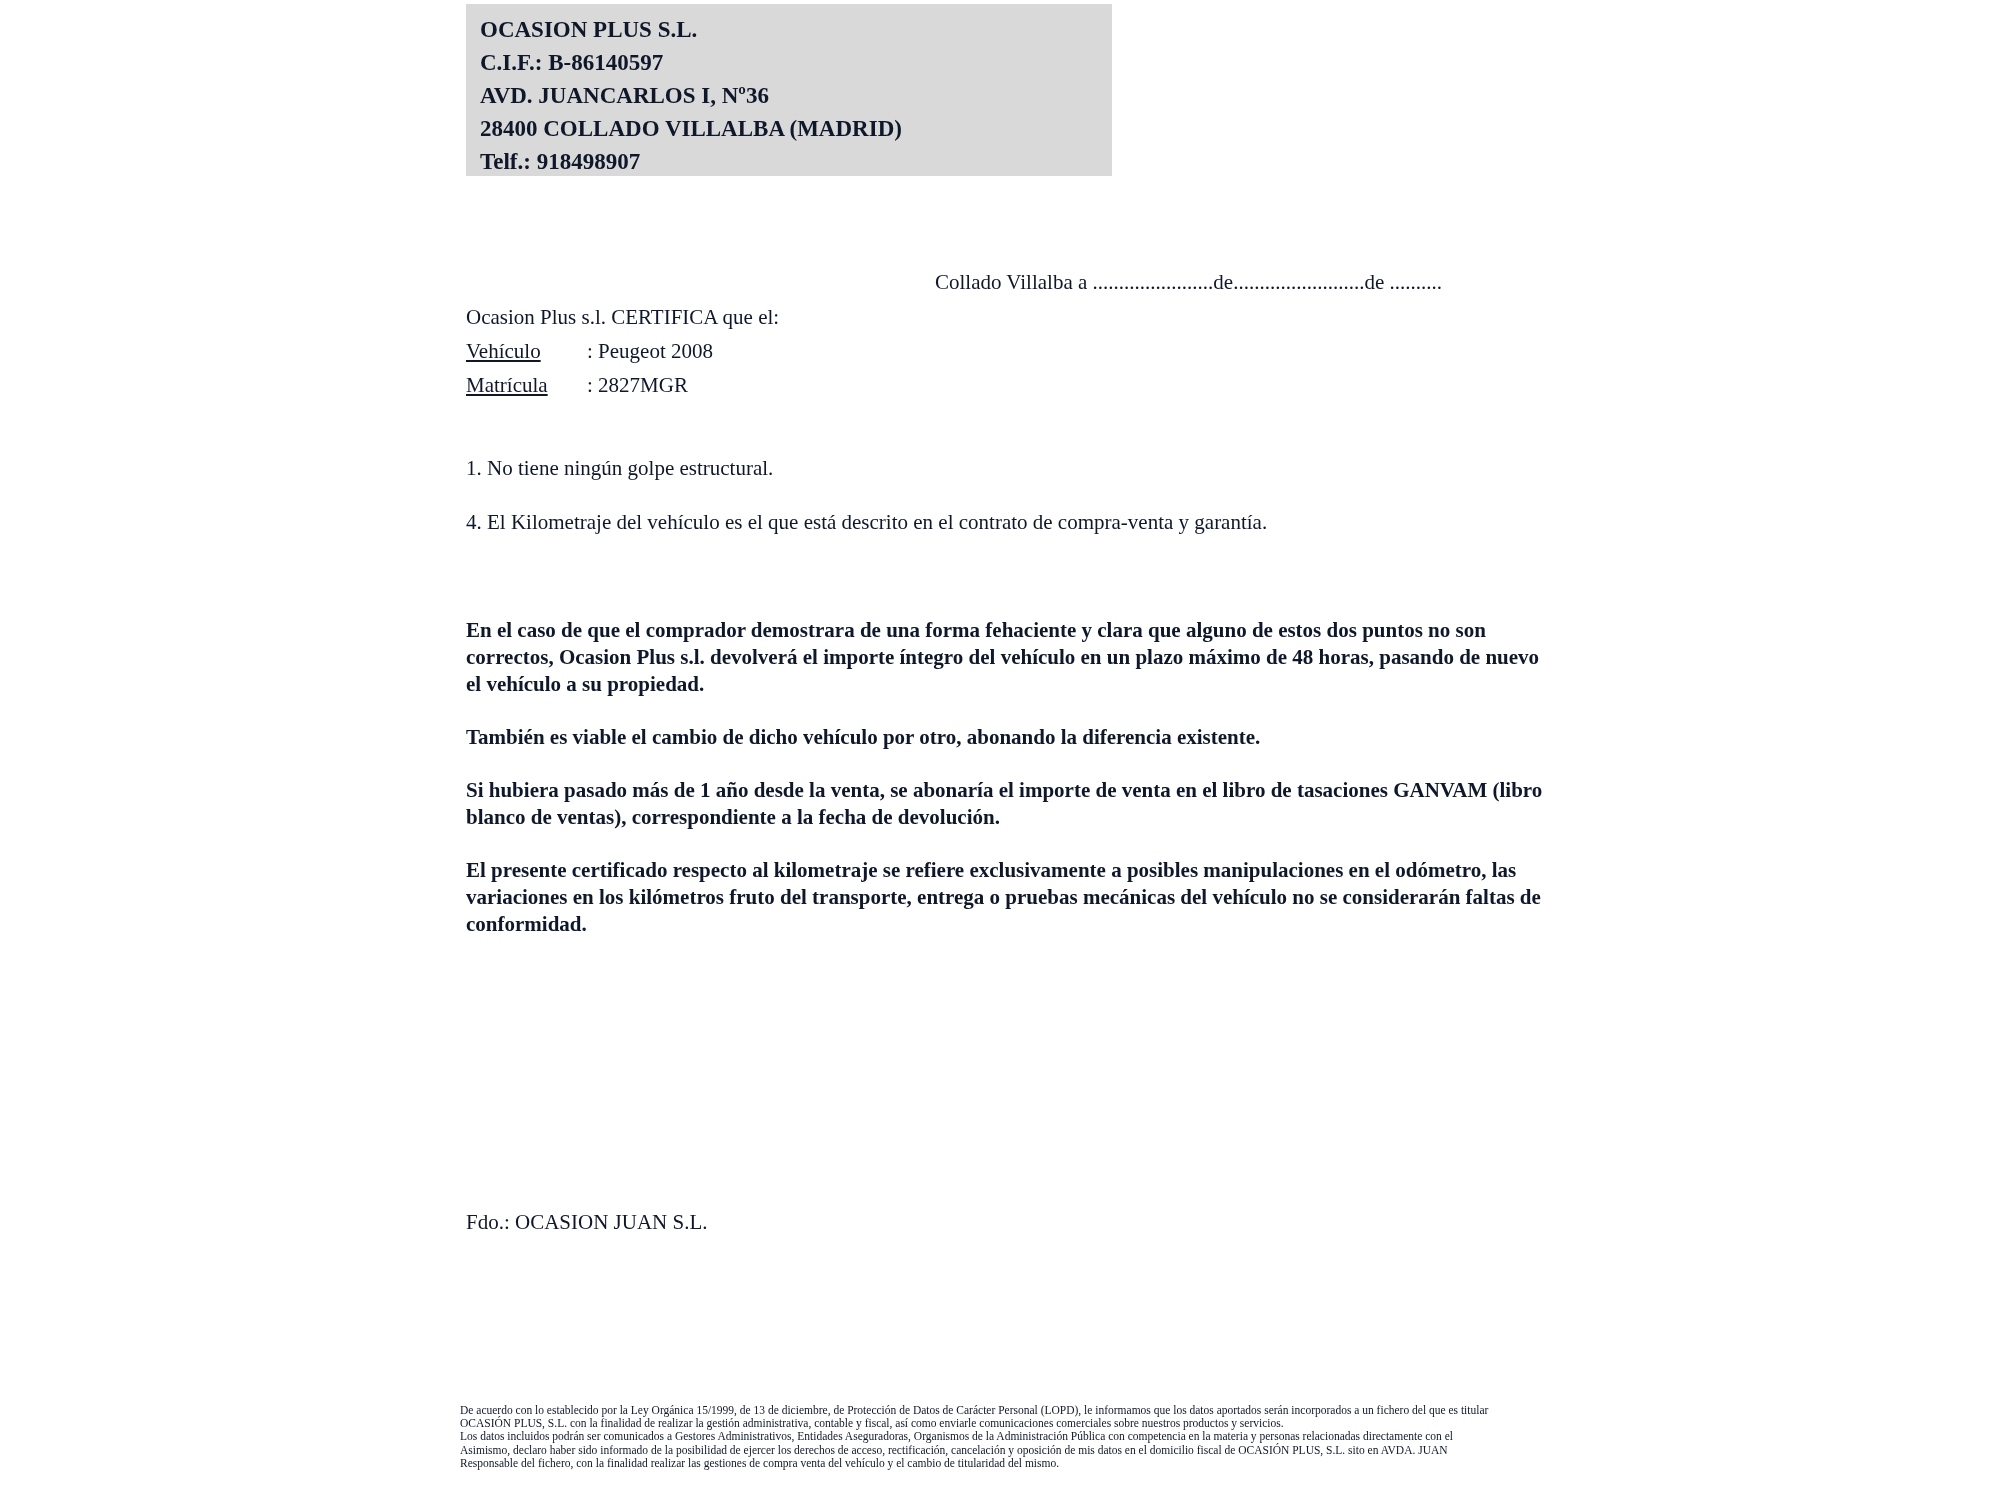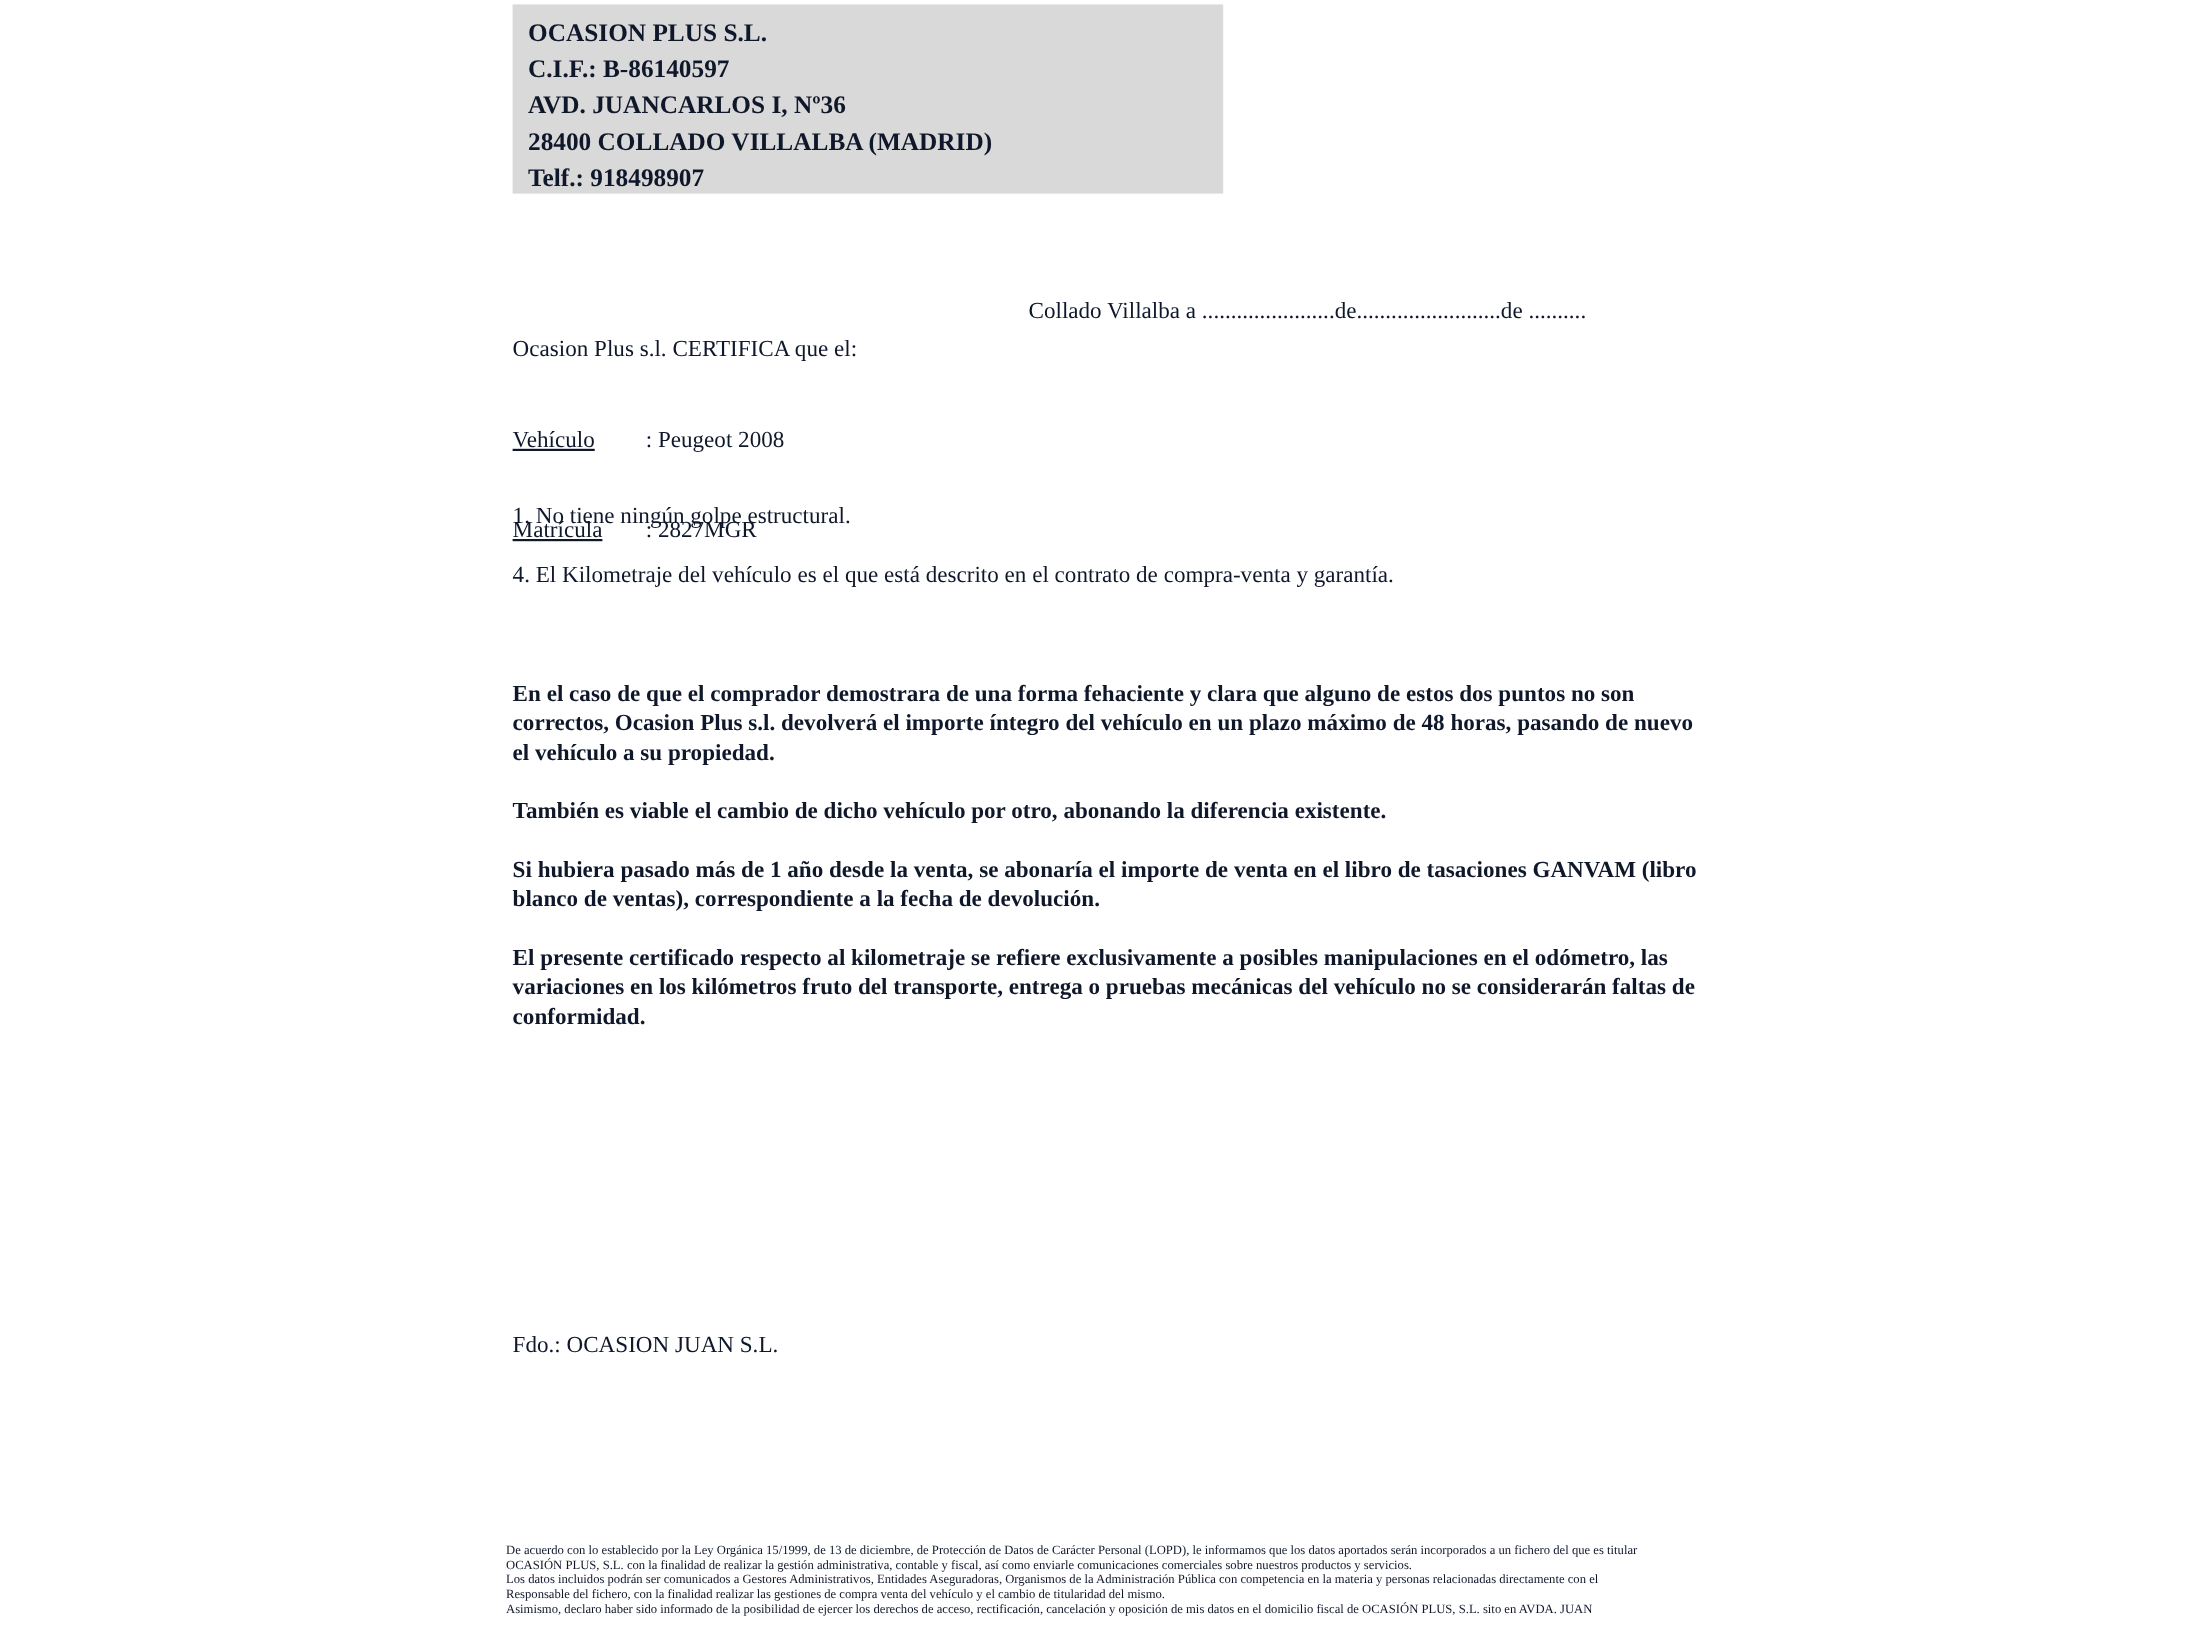--- a/index.html
+++ b/index.html
@@ -38,21 +38,20 @@
   .certify {
     position: absolute;
     left: 466px;
     top: 300px;
     font-size: 21px;
     line-height: 34px;
   }
   .cert-label {
     display: inline-block;
     width: 121px;
-    margin-top: 48px;
   }
   .cert-label .u { text-decoration: underline; }
   .point {
     position: absolute;
     left: 466px;
     font-size: 21px;
     white-space: nowrap;
   }
   .point-1 { top: 456px; }
   .point-2 { top: 510px; }
@@ -118,17 +117,17 @@
     <p>Si hubiera pasado más de 1 año desde la venta, se abonaría el importe de venta en el libro de tasaciones GANVAM (libro blanco de ventas), correspondiente a la fecha de devolución.</p>
     <p>El presente certificado respecto al kilometraje se refiere exclusivamente a posibles manipulaciones en el odómetro, las variaciones en los kilómetros fruto del transporte, entrega o pruebas mecánicas del vehículo no se considerarán faltas de conformidad.</p>
   </div>
 
   <div class="signature">Fdo.: OCASION JUAN S.L.</div>
 
   <div class="legal">
     <div>De acuerdo con lo establecido por la Ley Orgánica 15/1999, de 13 de diciembre, de Protección de Datos de Carácter Personal (LOPD), le informamos que los datos aportados serán incorporados a un fichero del que es titular</div>
     <div>OCASIÓN PLUS, S.L. con la finalidad de realizar la gestión administrativa, contable y fiscal, así como enviarle comunicaciones comerciales sobre nuestros productos y servicios.</div>
     <div>Los datos incluidos podrán ser comunicados a Gestores Administrativos, Entidades Aseguradoras, Organismos de la Administración Pública con competencia en la materia y personas relacionadas directamente con el</div>
+    <div>Asimismo, declaro haber sido informado de la posibilidad de ejercer los derechos de acceso, rectificación, cancelación y oposición de mis datos en el domicilio fiscal de OCASIÓN PLUS, S.L. sito en AVDA. JUAN</div>
     <div>Responsable del fichero, con la finalidad realizar las gestiones de compra venta del vehículo y el cambio de titularidad del mismo.</div>
-    <div>Asimismo, declaro haber sido informado de la posibilidad de ejercer los derechos de acceso, rectificación, cancelación y oposición de mis datos en el domicilio fiscal de OCASIÓN PLUS, S.L. sito en AVDA. JUAN</div>
   </div>
 
 </div>
 
 </body></html>

